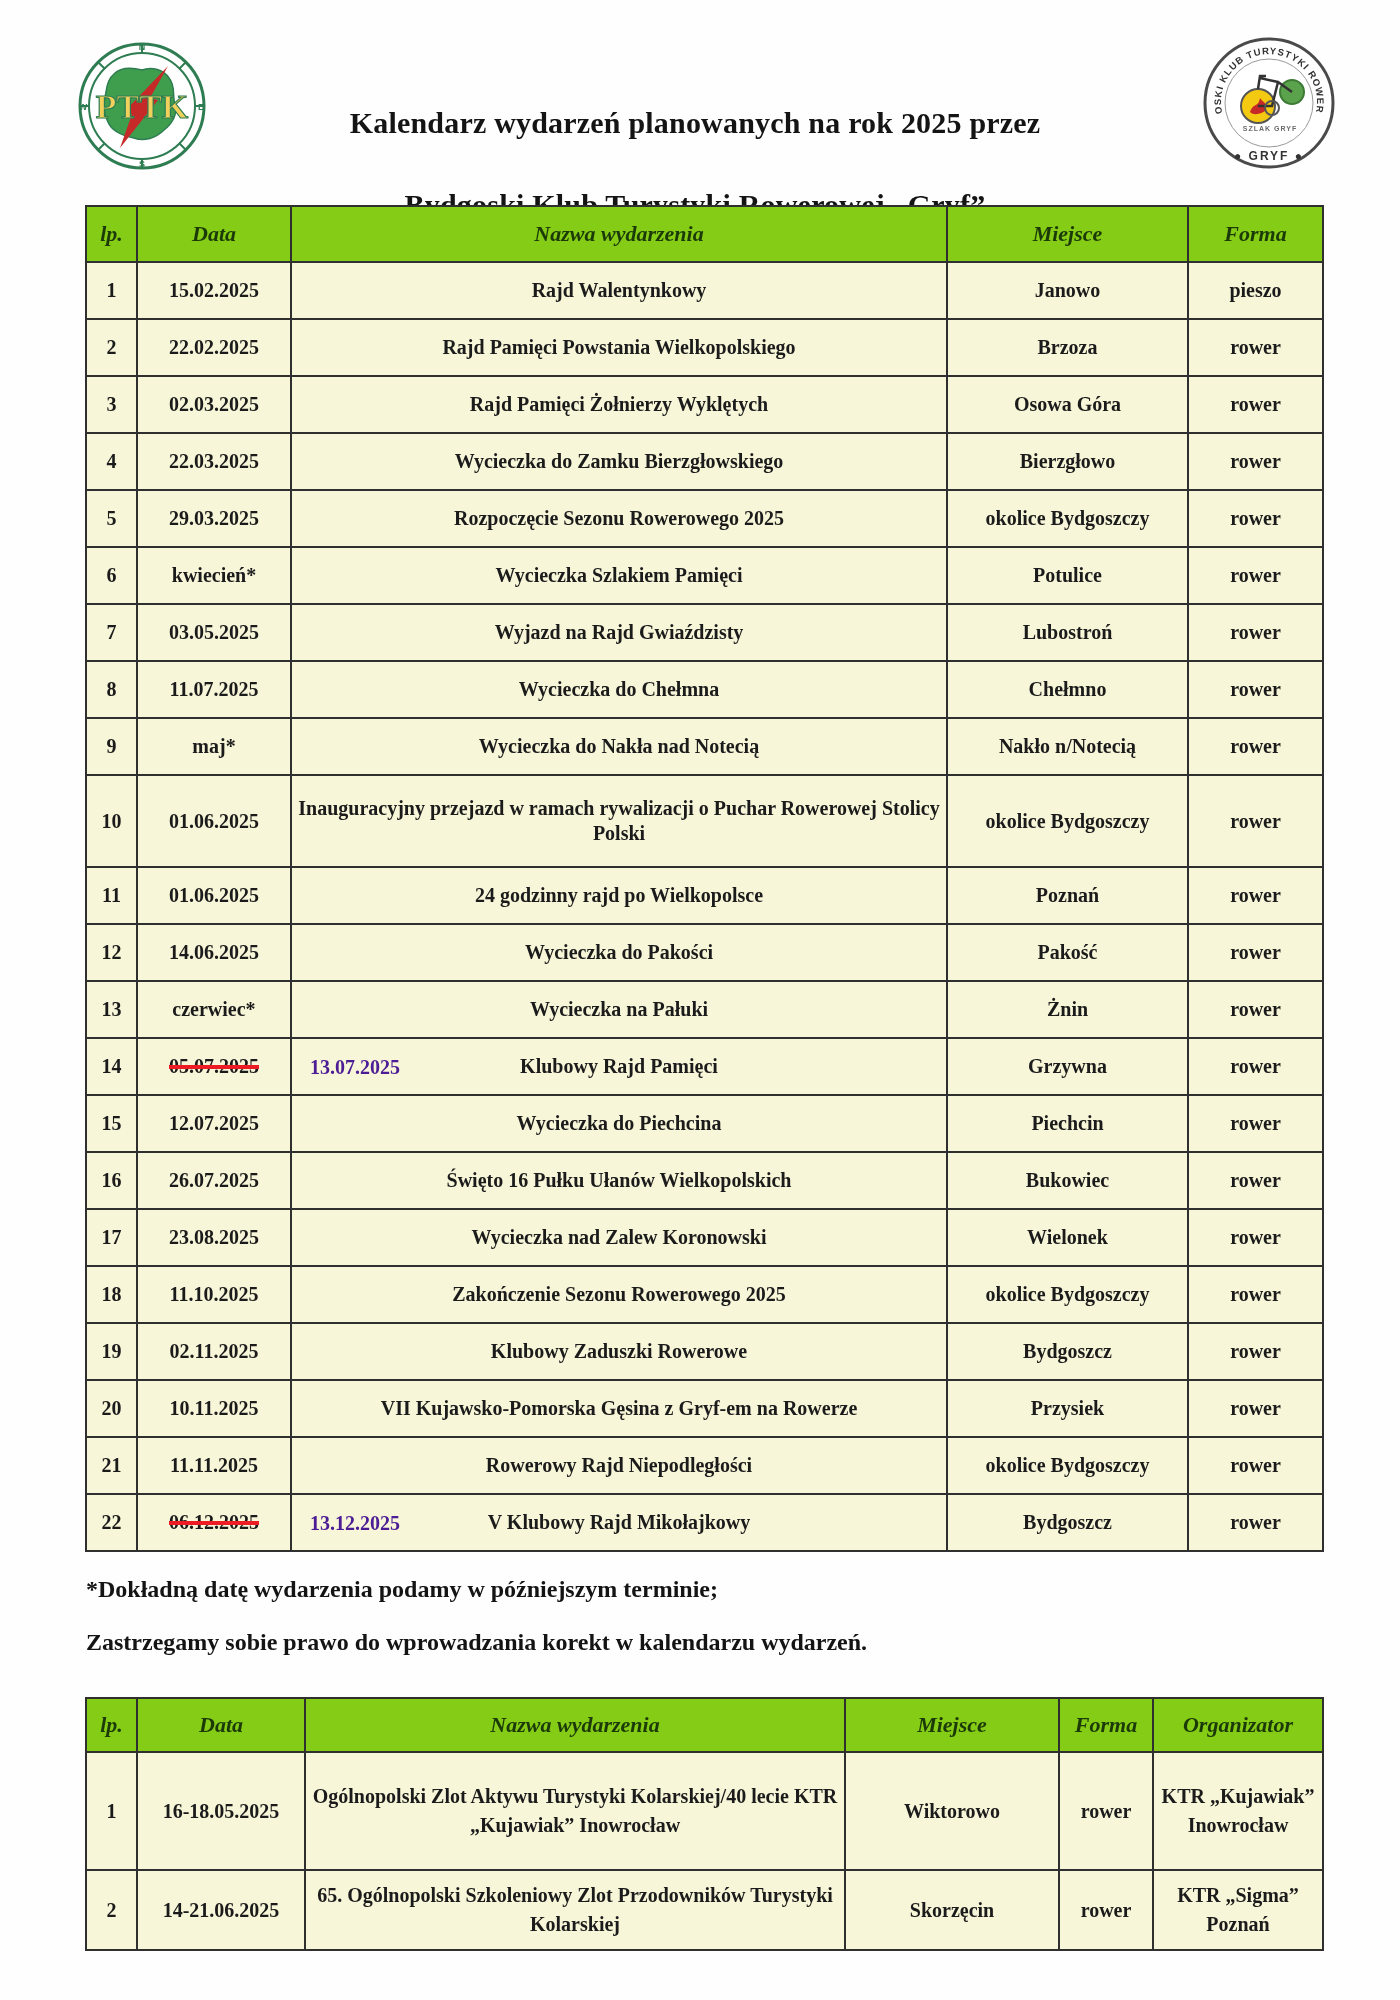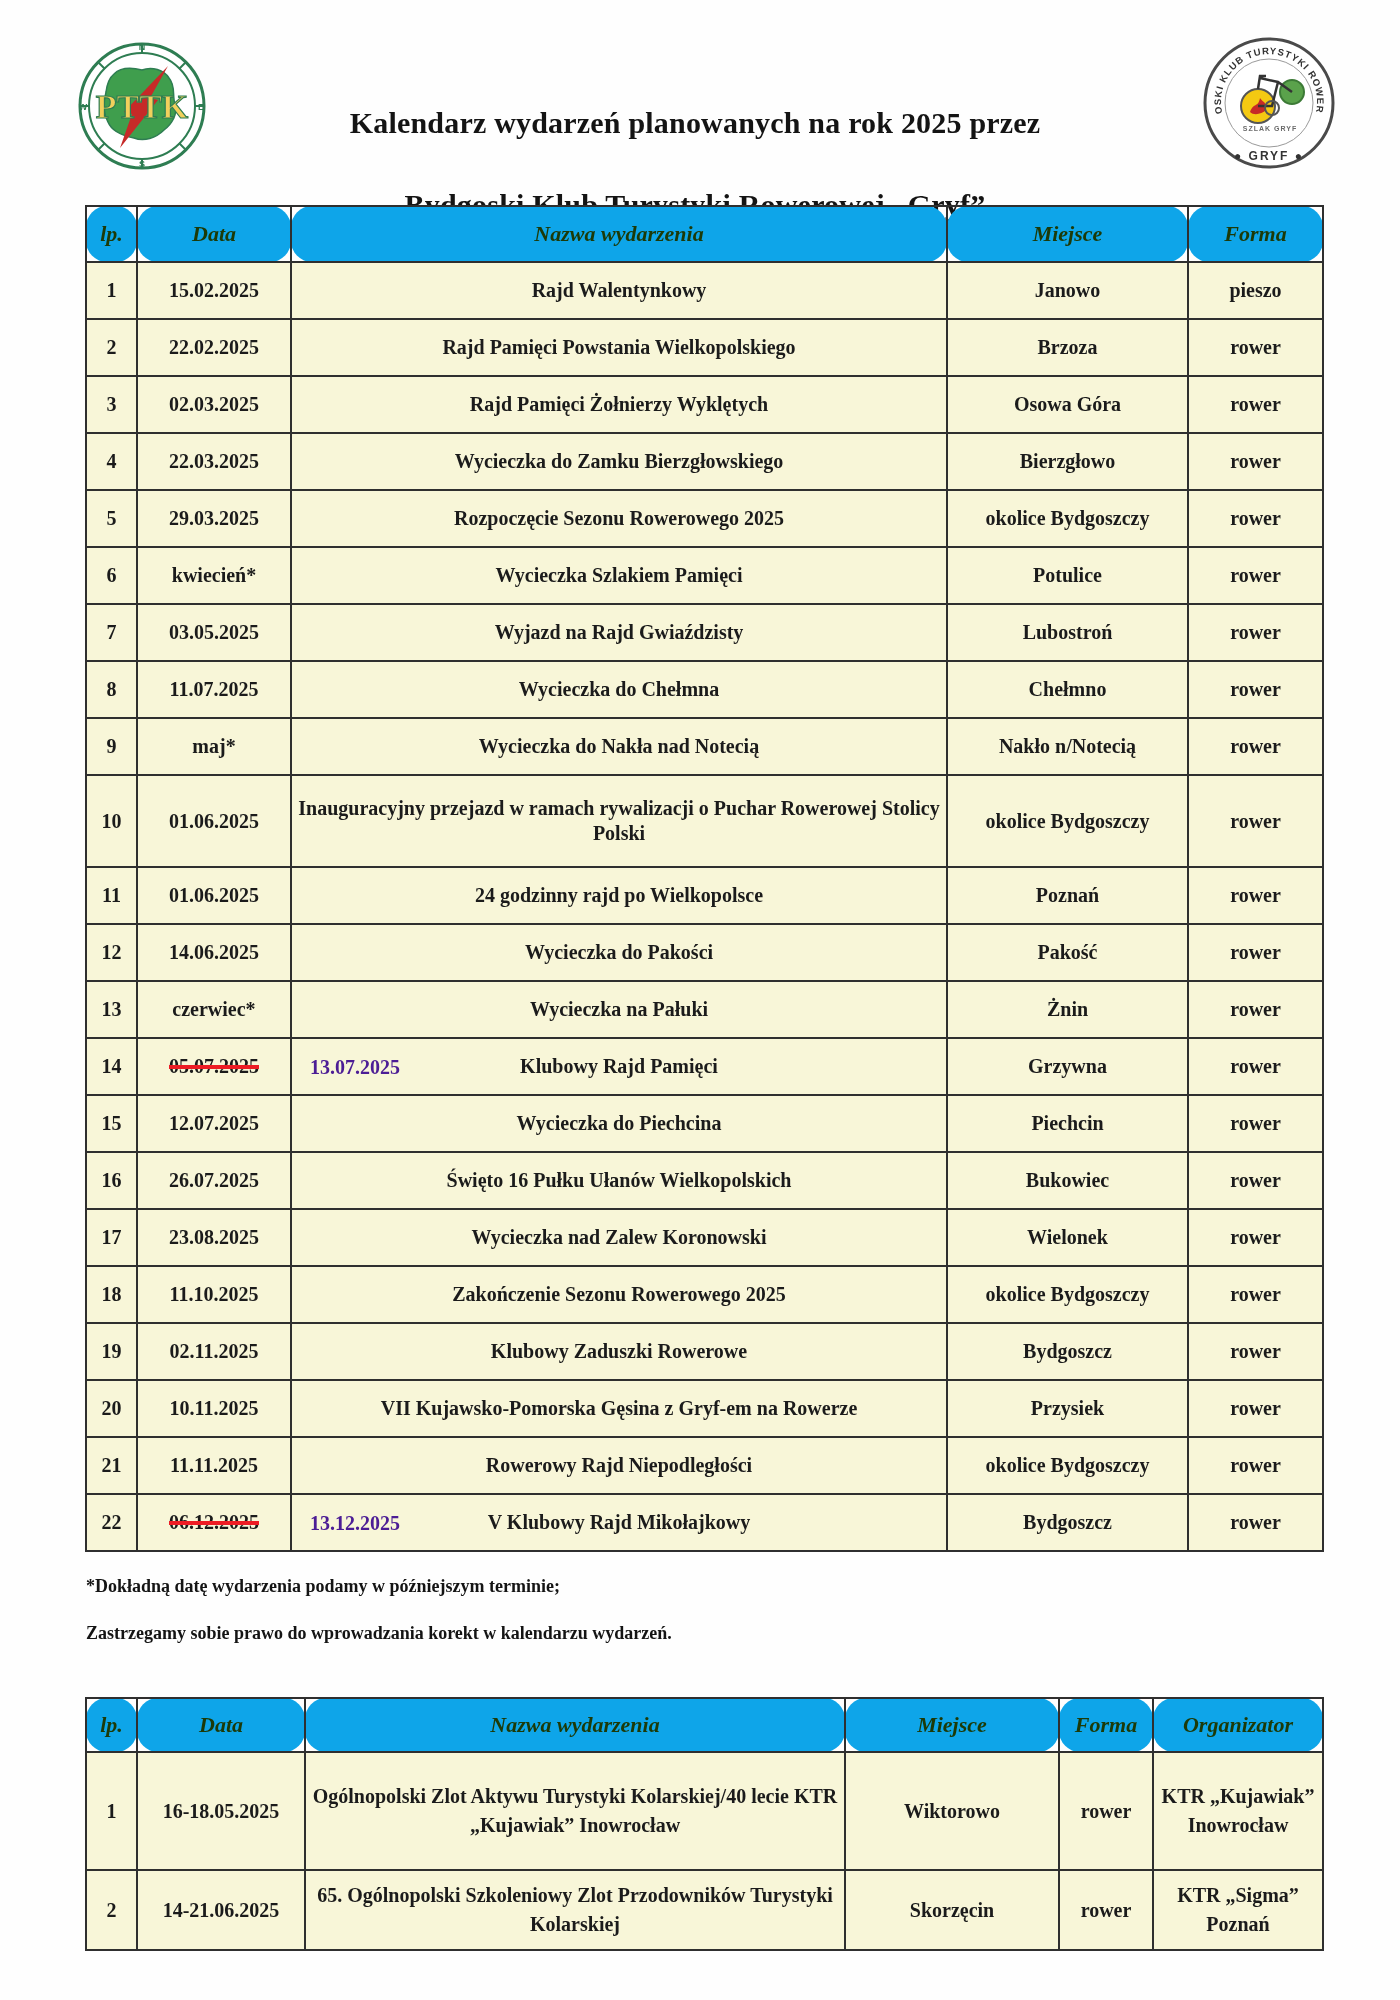--- a/index.html
+++ b/index.html
@@ -14,39 +14,39 @@
   .titles{position:absolute;left:200px;right:210px;top:34px;text-align:center;}
   .title-line{font-size:30px;font-weight:bold;line-height:42px;color:#141414;
               letter-spacing:.2px;margin-top:40px;}
 
   
   table{border-collapse:collapse;table-layout:fixed;}
   .cal-table{position:absolute;left:85px;top:205px;width:1237px;}
   .cal-table2{position:absolute;left:85px;top:1697px;width:1237px;}
   th,td{border:2px solid #2f2f2f;text-align:center;vertical-align:middle;
         overflow:hidden;}
-  th{background:#0ea5e9;color:#1c3a08;font-style:italic;font-weight:bold;
-     font-size:22px;height:52px;border-radius:21px;}
+  th{background:#84cc16;color:#1c3a08;font-style:italic;font-weight:bold;
+     font-size:22px;height:52px;}
   td{background:#f8f6d8;font-weight:bold;font-size:20px;color:#1b1b1b;
      padding:2px 6px;line-height:1.25;}
   .cal-table .data-row td{height:51px;}
   .cal-table .data-row.tall td{height:86px;}
   .nazwa-cell{position:relative;}
   .new-date{position:absolute;left:18px;top:50%;transform:translateY(-50%);
             color:#4c1d95;font-weight:bold;}
   .struck{text-decoration:line-through;text-decoration-color:#ed1c24;
           text-decoration-thickness:3.5px;}
   .cal-table2 th{height:50px;}
   .cal-table2 td{padding:8px 6px;line-height:1.45;}
   .t2-r0 td{height:100px;}
   .t2-r1 td{height:62px;}
 
   
   .notes{position:absolute;left:86px;top:1576px;width:1240px;}
-  .note-line{font-size:18px;font-weight:bold;color:#141414;margin:0 0 26px 0;}
+  .note-line{font-size:24px;font-weight:bold;color:#141414;margin:0 0 26px 0;}
 
   
   .ring-text{font-family:"Liberation Sans","DejaVu Sans",sans-serif;}
 </style>
 </head>
 <body>
 
 <div class="page">
 
   <div class="header">

